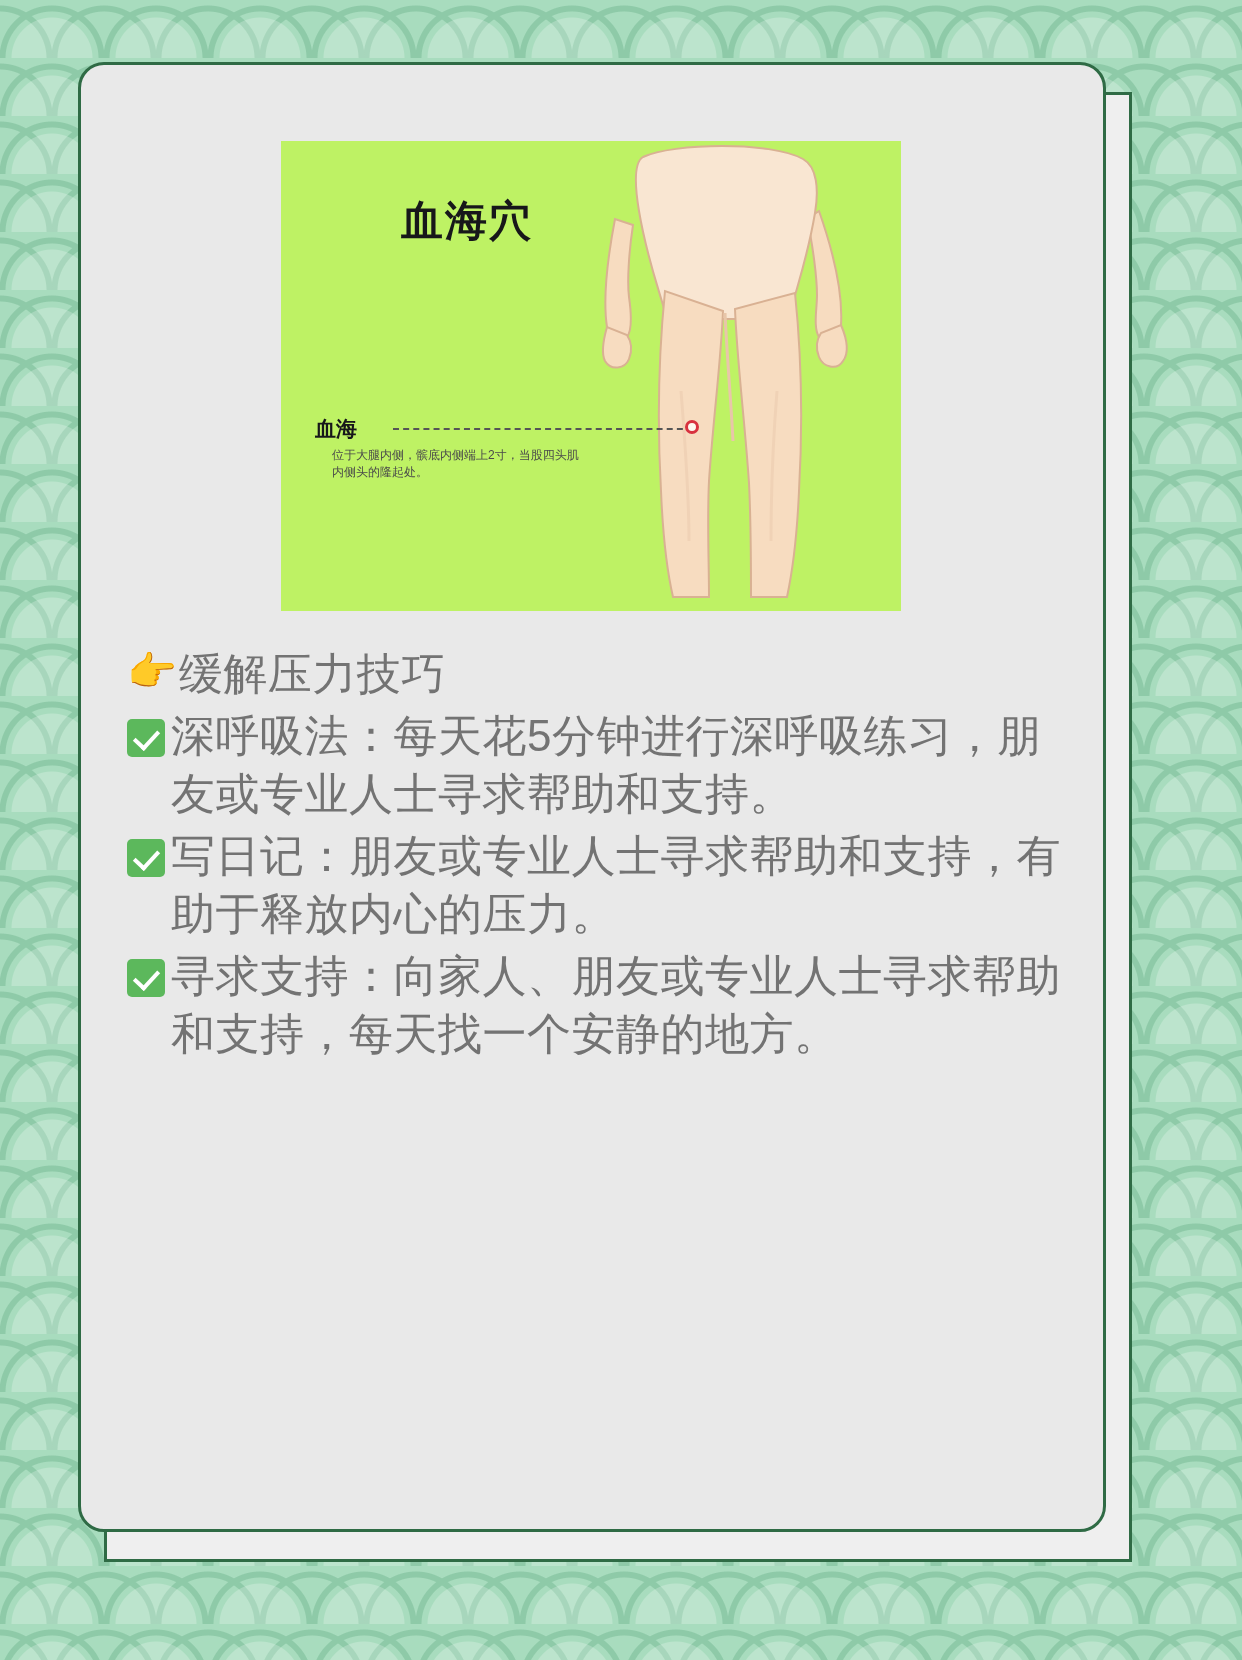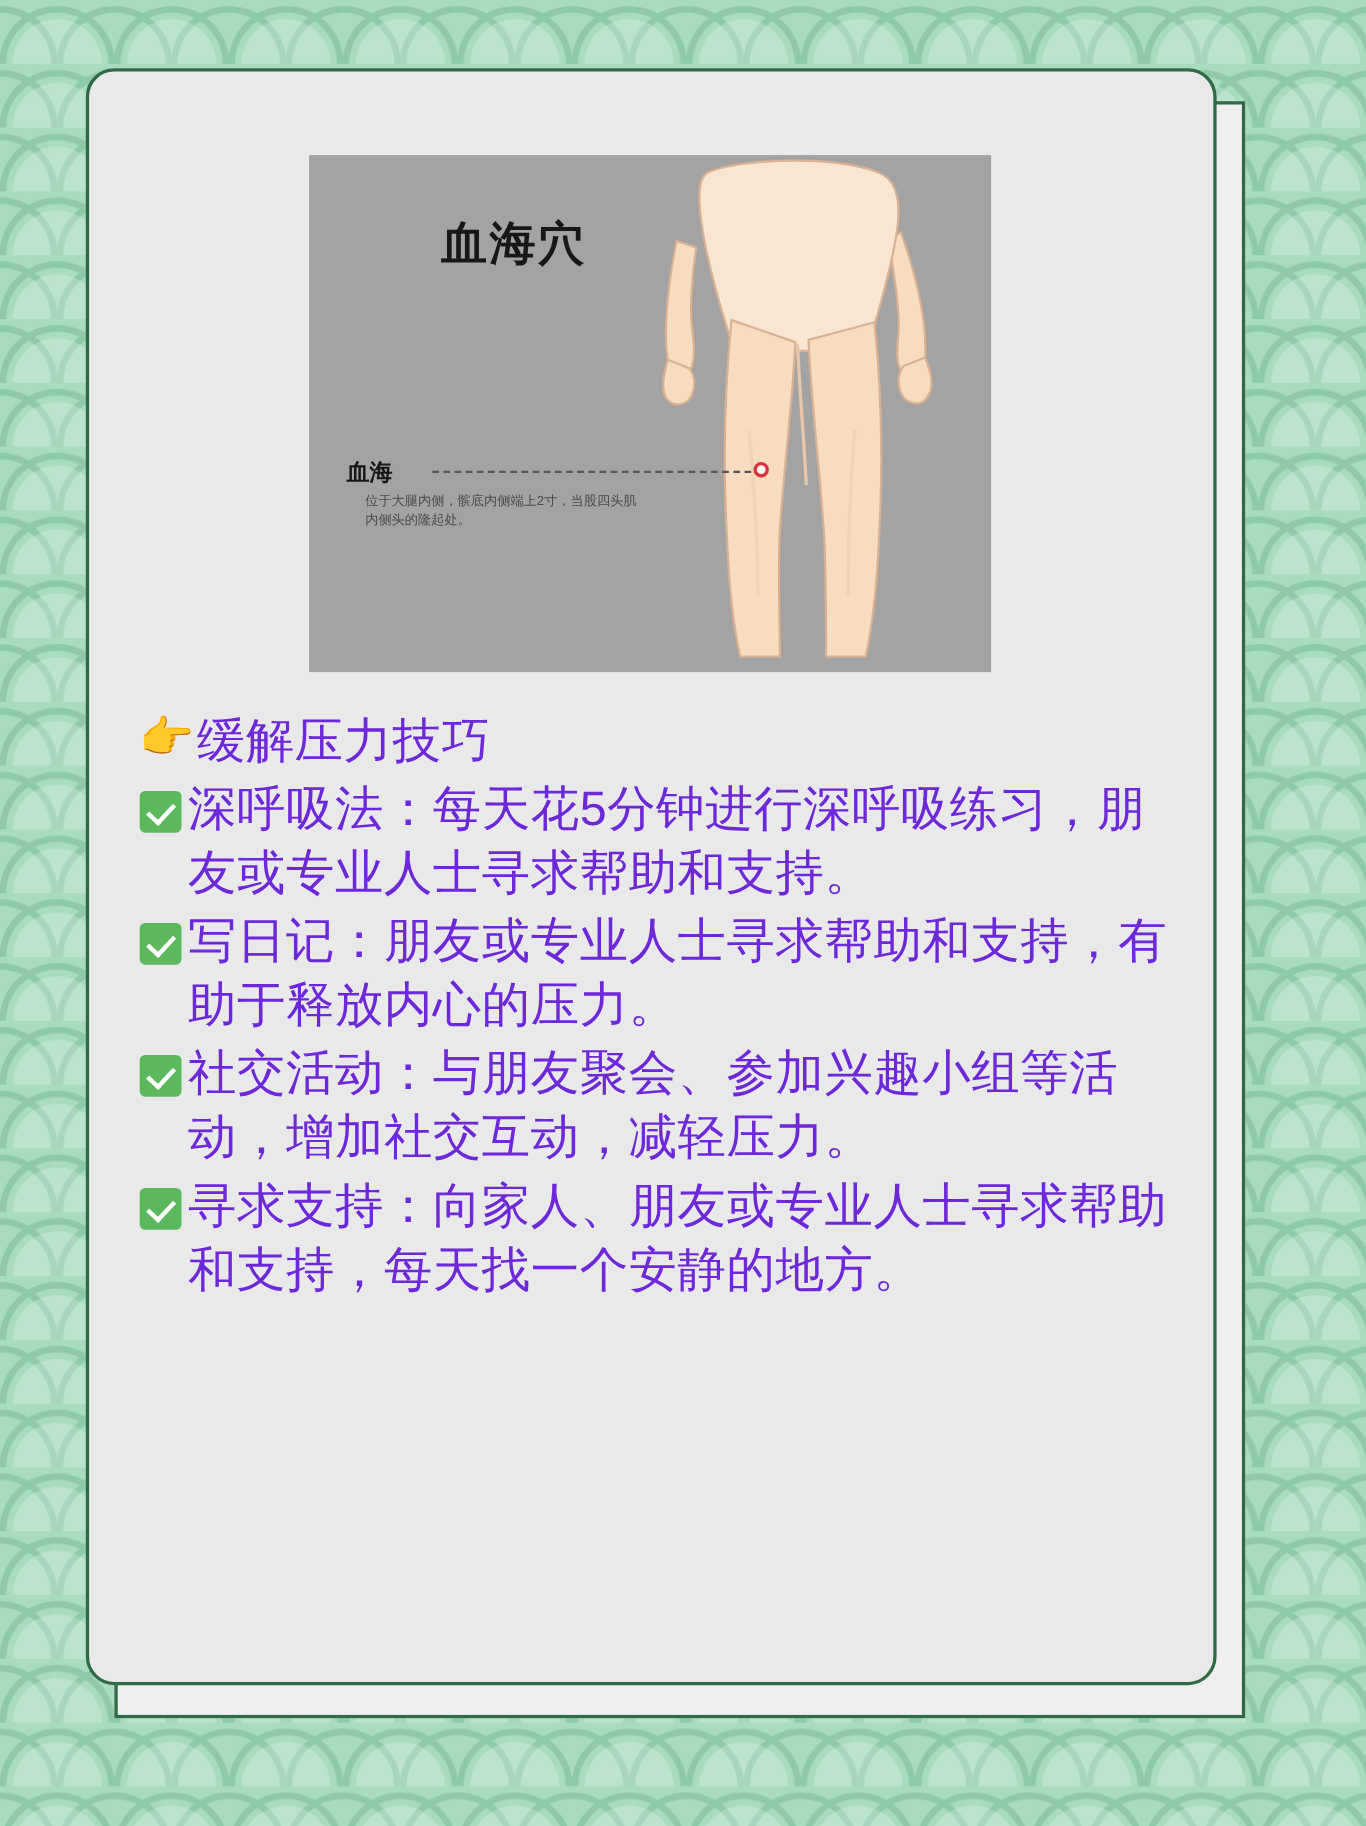--- a/index.html
+++ b/index.html
@@ -61,21 +61,21 @@
     overflow: hidden;
   }
 
   
   .figure {
     position: absolute;
     left: 200px;
     top: 76px;
     width: 620px;
     height: 470px;
-    background: #a3a3a3;
+    background: #bef264;
     overflow: hidden;
   }
   .figure-title {
     position: absolute;
     left: 120px;
     top: 52px;
     font-size: 42px;
     font-weight: bold;
     color: #17171a;
     letter-spacing: 2px;
@@ -121,21 +121,21 @@
   
   .content {
     position: absolute;
     left: 46px;
     top: 580px;
     right: 28px;
   }
   .line {
     font-size: 44px;
     line-height: 1.32;
-    color: #6d28d9;
+    color: #737373;
     letter-spacing: 0.5px;
     display: block;
     font-family: "Liberation Sans", "DejaVu Sans", sans-serif;
   }
   .heading-row { display: flex; align-items: flex-start; }
   .emoji-point {
     font-size: 40px;
     line-height: 1.32;
     margin-right: 2px;
     color: #f0a93b;
@@ -212,24 +212,20 @@
       <span class="check"></span>
       <span class="line item-text">深呼吸法：每天花5分钟进行深呼吸练习，朋友或专业人士寻求帮助和支持。</span>
     </div>
 
 
     <div class="item">
       <span class="check"></span>
       <span class="line item-text">写日记：朋友或专业人士寻求帮助和支持，有助于释放内心的压力。</span>
     </div>
 
-    <div class="item">
-      <span class="check"></span>
-      <span class="line item-text">社交活动：与朋友聚会、参加兴趣小组等活动，增加社交互动，减轻压力。</span>
-    </div>
 
     <div class="item">
       <span class="check"></span>
       <span class="line item-text">寻求支持：向家人、朋友或专业人士寻求帮助和支持，每天找一个安静的地方。</span>
     </div>
 
   </div>
 </div>
 
 </body></html>

